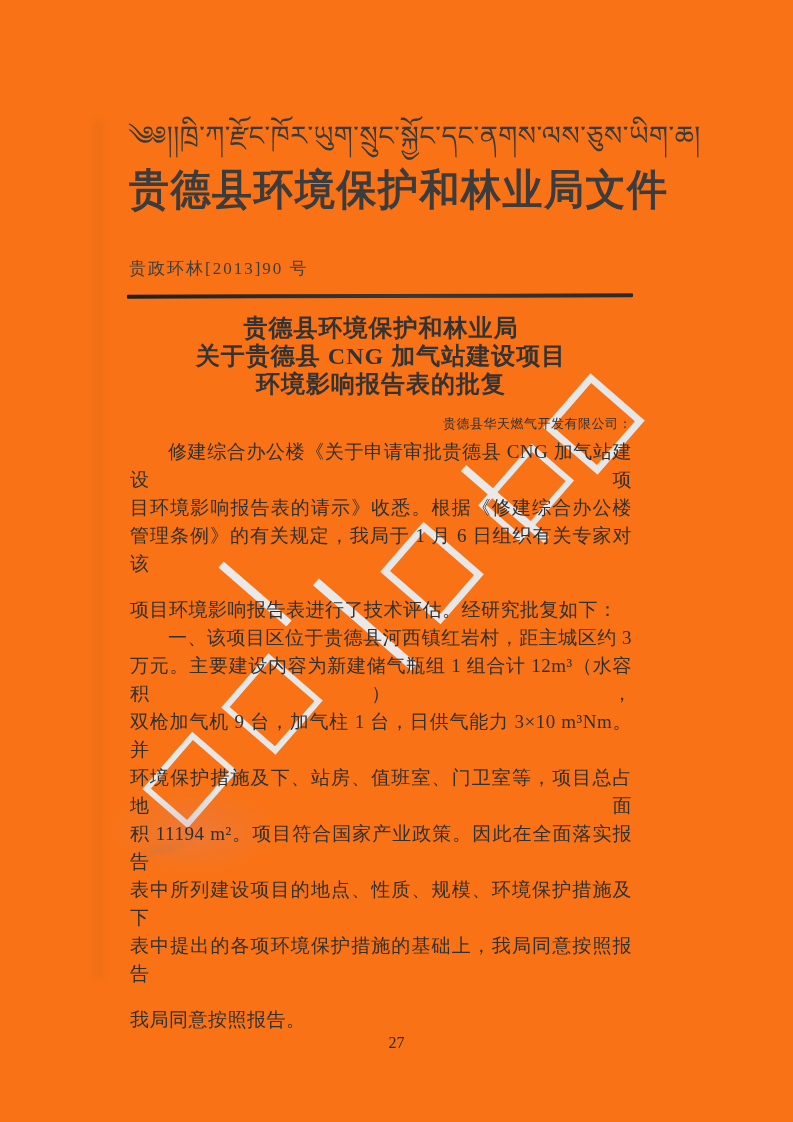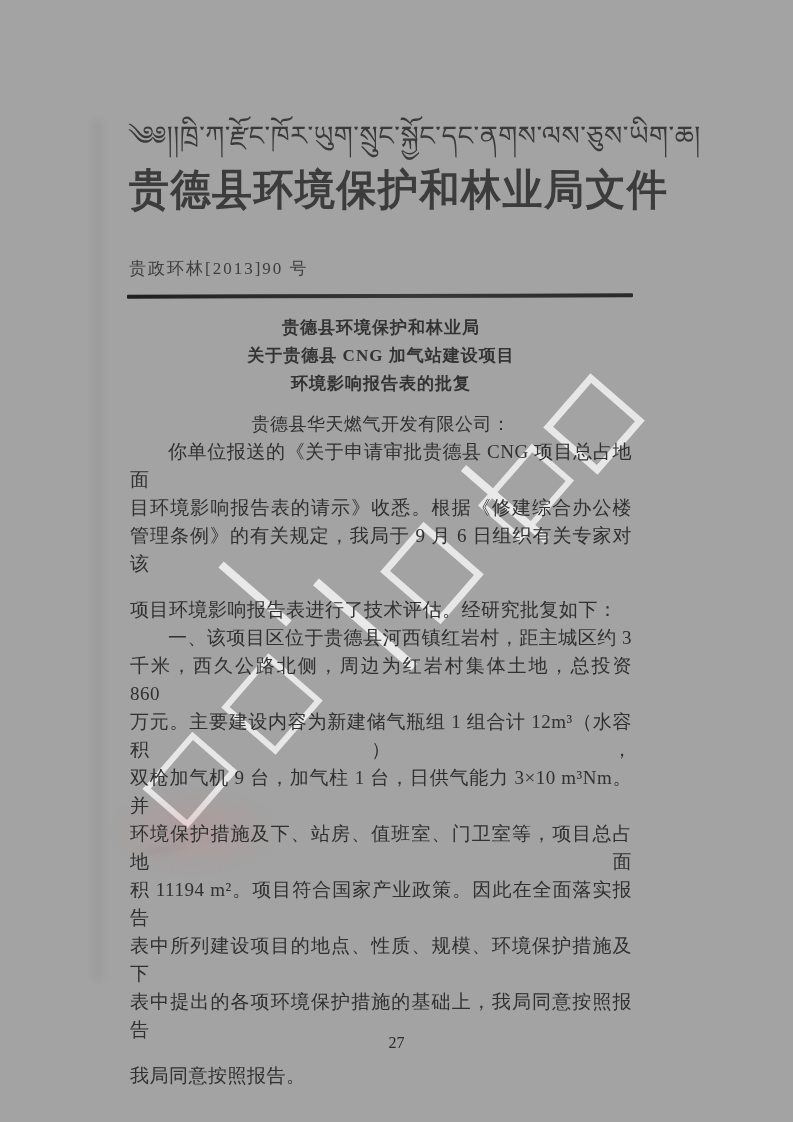--- a/index.html
+++ b/index.html
@@ -4,21 +4,21 @@
 <style>
   html, body {
     margin: 0;
     padding: 0;
     background: #ffffff;
   }
   .sheet {
     position: relative;
     width: 793px;
     height: 1122px;
-    background: #a3a3a3;
+    background: #f97316;
     overflow: hidden;
     font-family: "Liberation Serif", "DejaVu Serif", serif;
     color: #2f2f2f;
   }
   
   .edge-shade {
     position: absolute;
     left: 93px;
     top: 120px;
     width: 16px;
@@ -117,38 +117,38 @@
   }
 
   
   .subject {
     position: absolute;
     left: 129px; top: 314px;
     width: 504px;
     text-align: center;
   }
   .subject-line {
-    font-size: 17px;
+    font-size: 24px;
     font-weight: 600;
     line-height: 28px;
     letter-spacing: 1px;
     color: #333333;
   }
 
   
   .body-block {
     position: absolute;
     left: 130px; top: 410px;
     width: 502px;
   }
   .salutation {
-    font-size: 18px;
+    font-size: 13px;
     line-height: 28px;
     letter-spacing: 0.5px;
-    text-align: center;
+    text-align: right;
     color: #303030;
   }
   .para { margin: 0; }
   .body-line {
     font-size: 19px;
     line-height: 28px;
     letter-spacing: 0.5px;
     color: #303030;
     text-align: justify;
     text-align-last: justify;
@@ -200,29 +200,28 @@
     <div class="subject">
         <div class="subject-line">贵德县环境保护和林业局</div>
         <div class="subject-line">关于贵德县 CNG 加气站建设项目</div>
         <div class="subject-line">环境影响报告表的批复</div>
       </div>
 
     <div class="body-block">
       <div class="salutation">贵德县华天燃气开发有限公司：</div>
 
       <div class="para">
-          <div class="body-line">你单位报送的《关于申请审批贵德县 CNG 项目总占地面</div>
+          <div class="body-line">修建综合办公楼《关于申请审批贵德县 CNG 加气站建设项</div>
           <div class="body-line">目环境影响报告表的请示》收悉。根据《修建综合办公楼</div>
-          <div class="body-line">管理条例》的有关规定，我局于 9 月 6 日组织有关专家对该</div>
+          <div class="body-line">管理条例》的有关规定，我局于 1 月 6 日组织有关专家对该</div>
           <div class="body-line">项目环境影响报告表进行了技术评估。经研究批复如下：</div>
         </div>
 
       <div class="para">
           <div class="body-line">一、该项目区位于贵德县河西镇红岩村，距主城区约 3</div>
-          <div class="body-line">千米，西久公路北侧，周边为红岩村集体土地，总投资 860</div>
           <div class="body-line">万元。主要建设内容为新建储气瓶组 1 组合计 12m³（水容积），</div>
           <div class="body-line">双枪加气机 9 台，加气柱 1 台，日供气能力 3×10 m³Nm。并</div>
           <div class="body-line">环境保护措施及下、站房、值班室、门卫室等，项目总占地面</div>
           <div class="body-line">积 11194 m²。项目符合国家产业政策。因此在全面落实报告</div>
           <div class="body-line">表中所列建设项目的地点、性质、规模、环境保护措施及下</div>
           <div class="body-line">表中提出的各项环境保护措施的基础上，我局同意按照报告</div>
           <div class="body-line">我局同意按照报告。</div>
         </div>
     </div>
 

